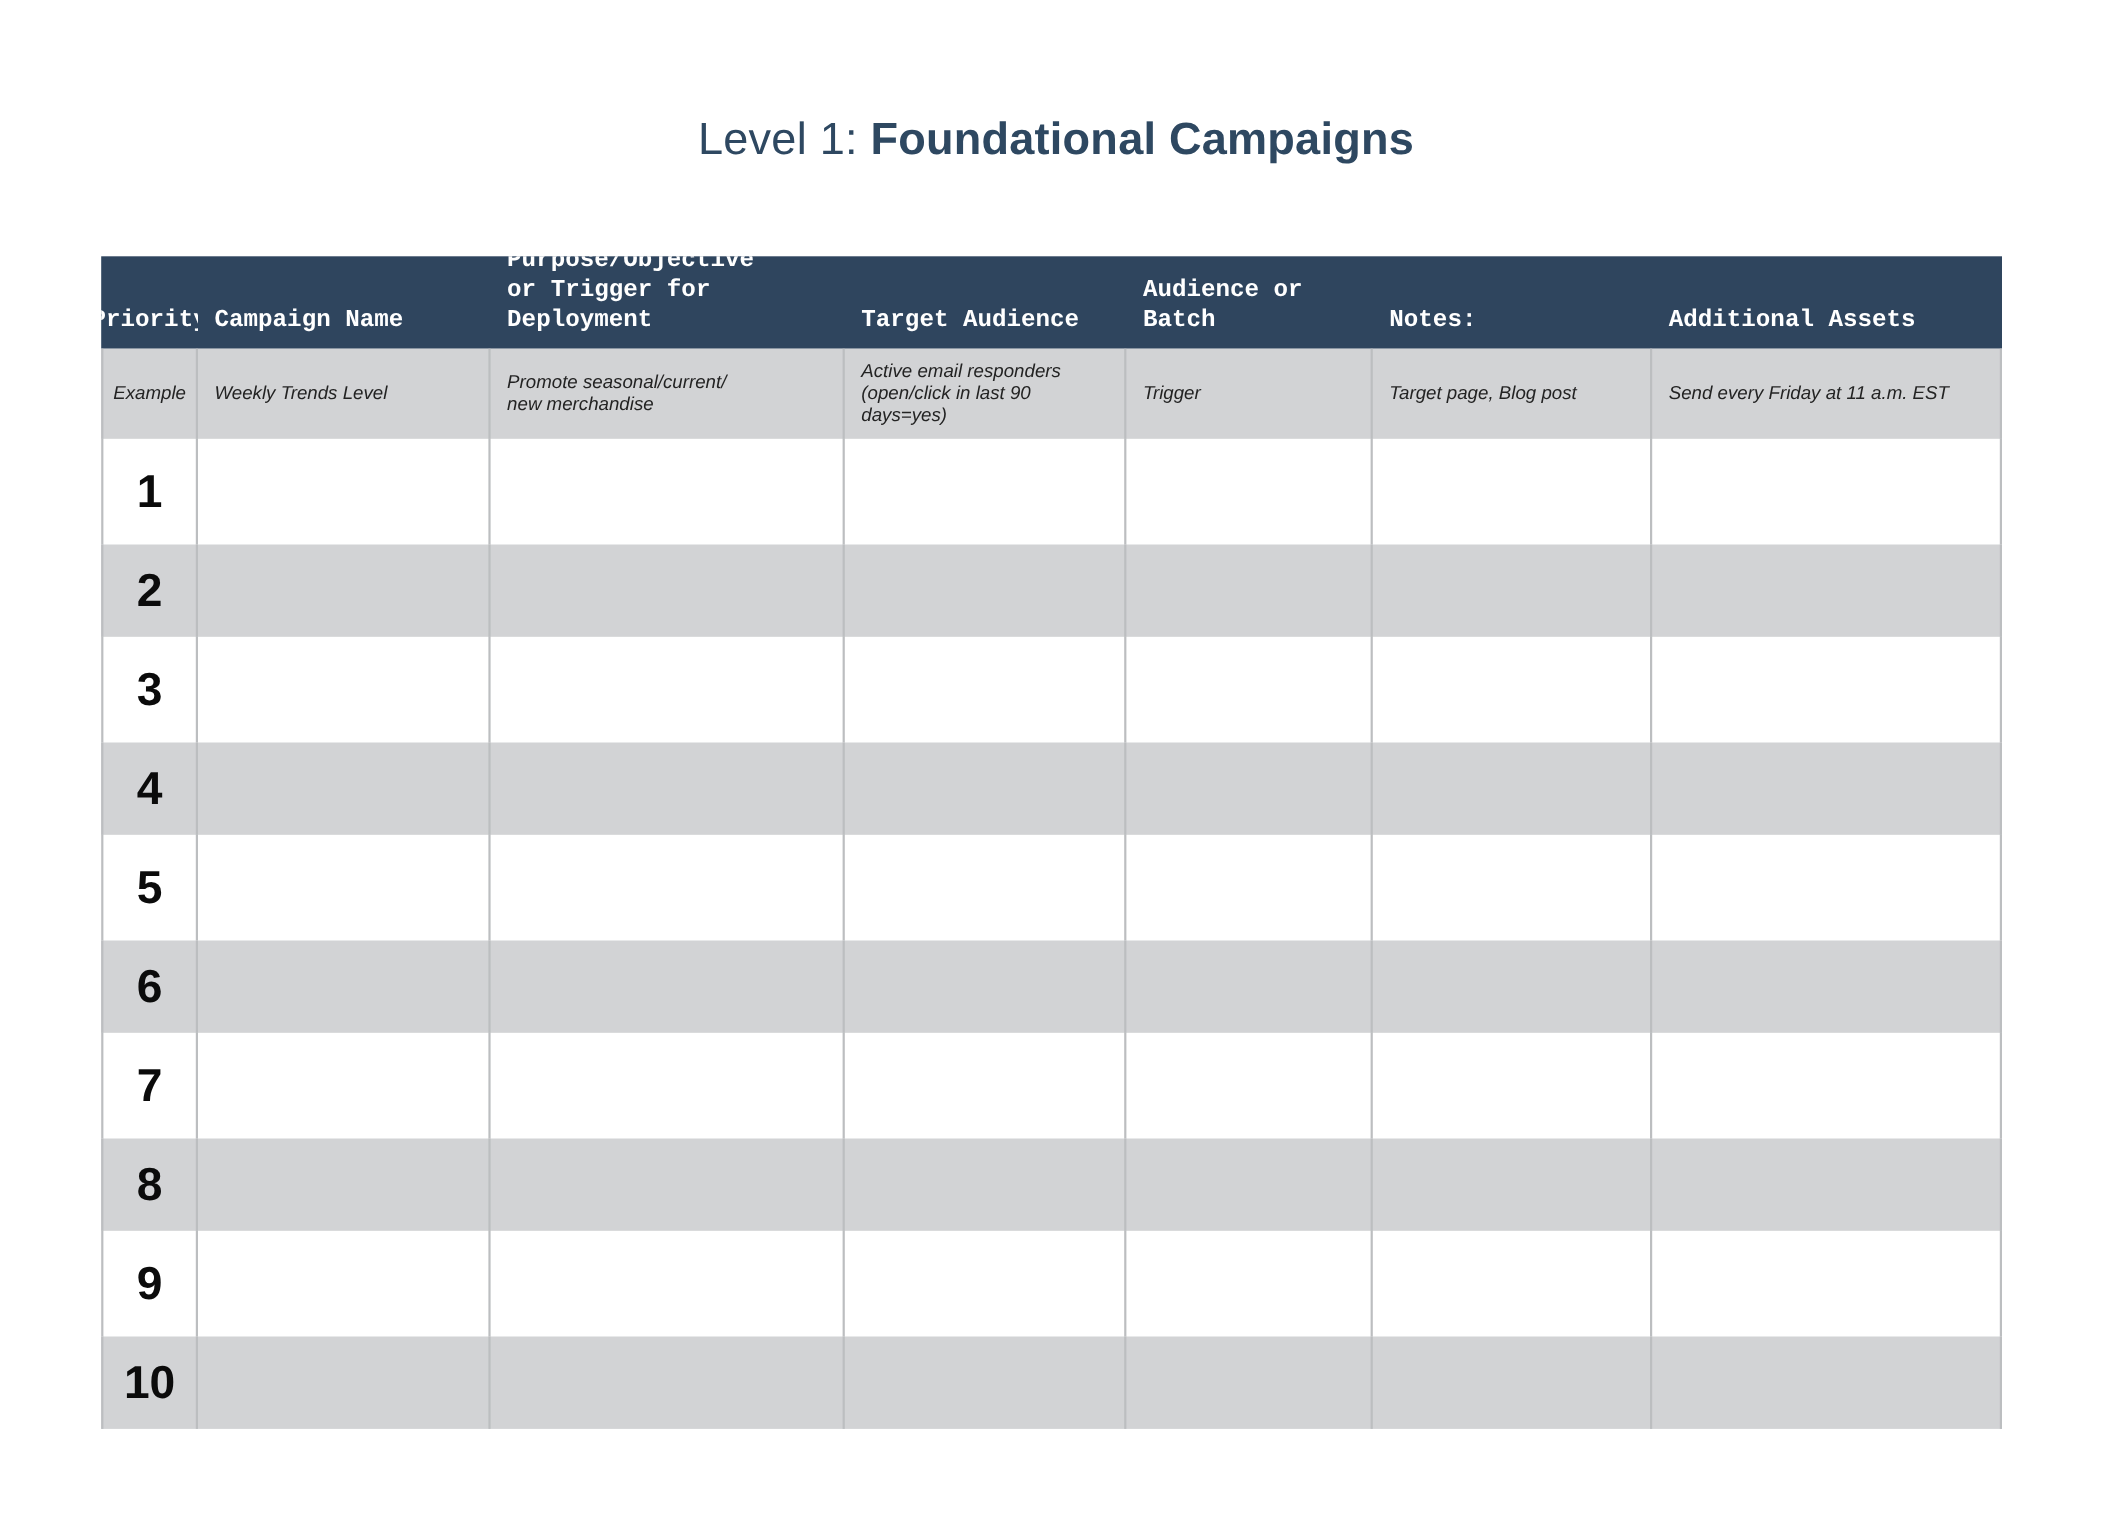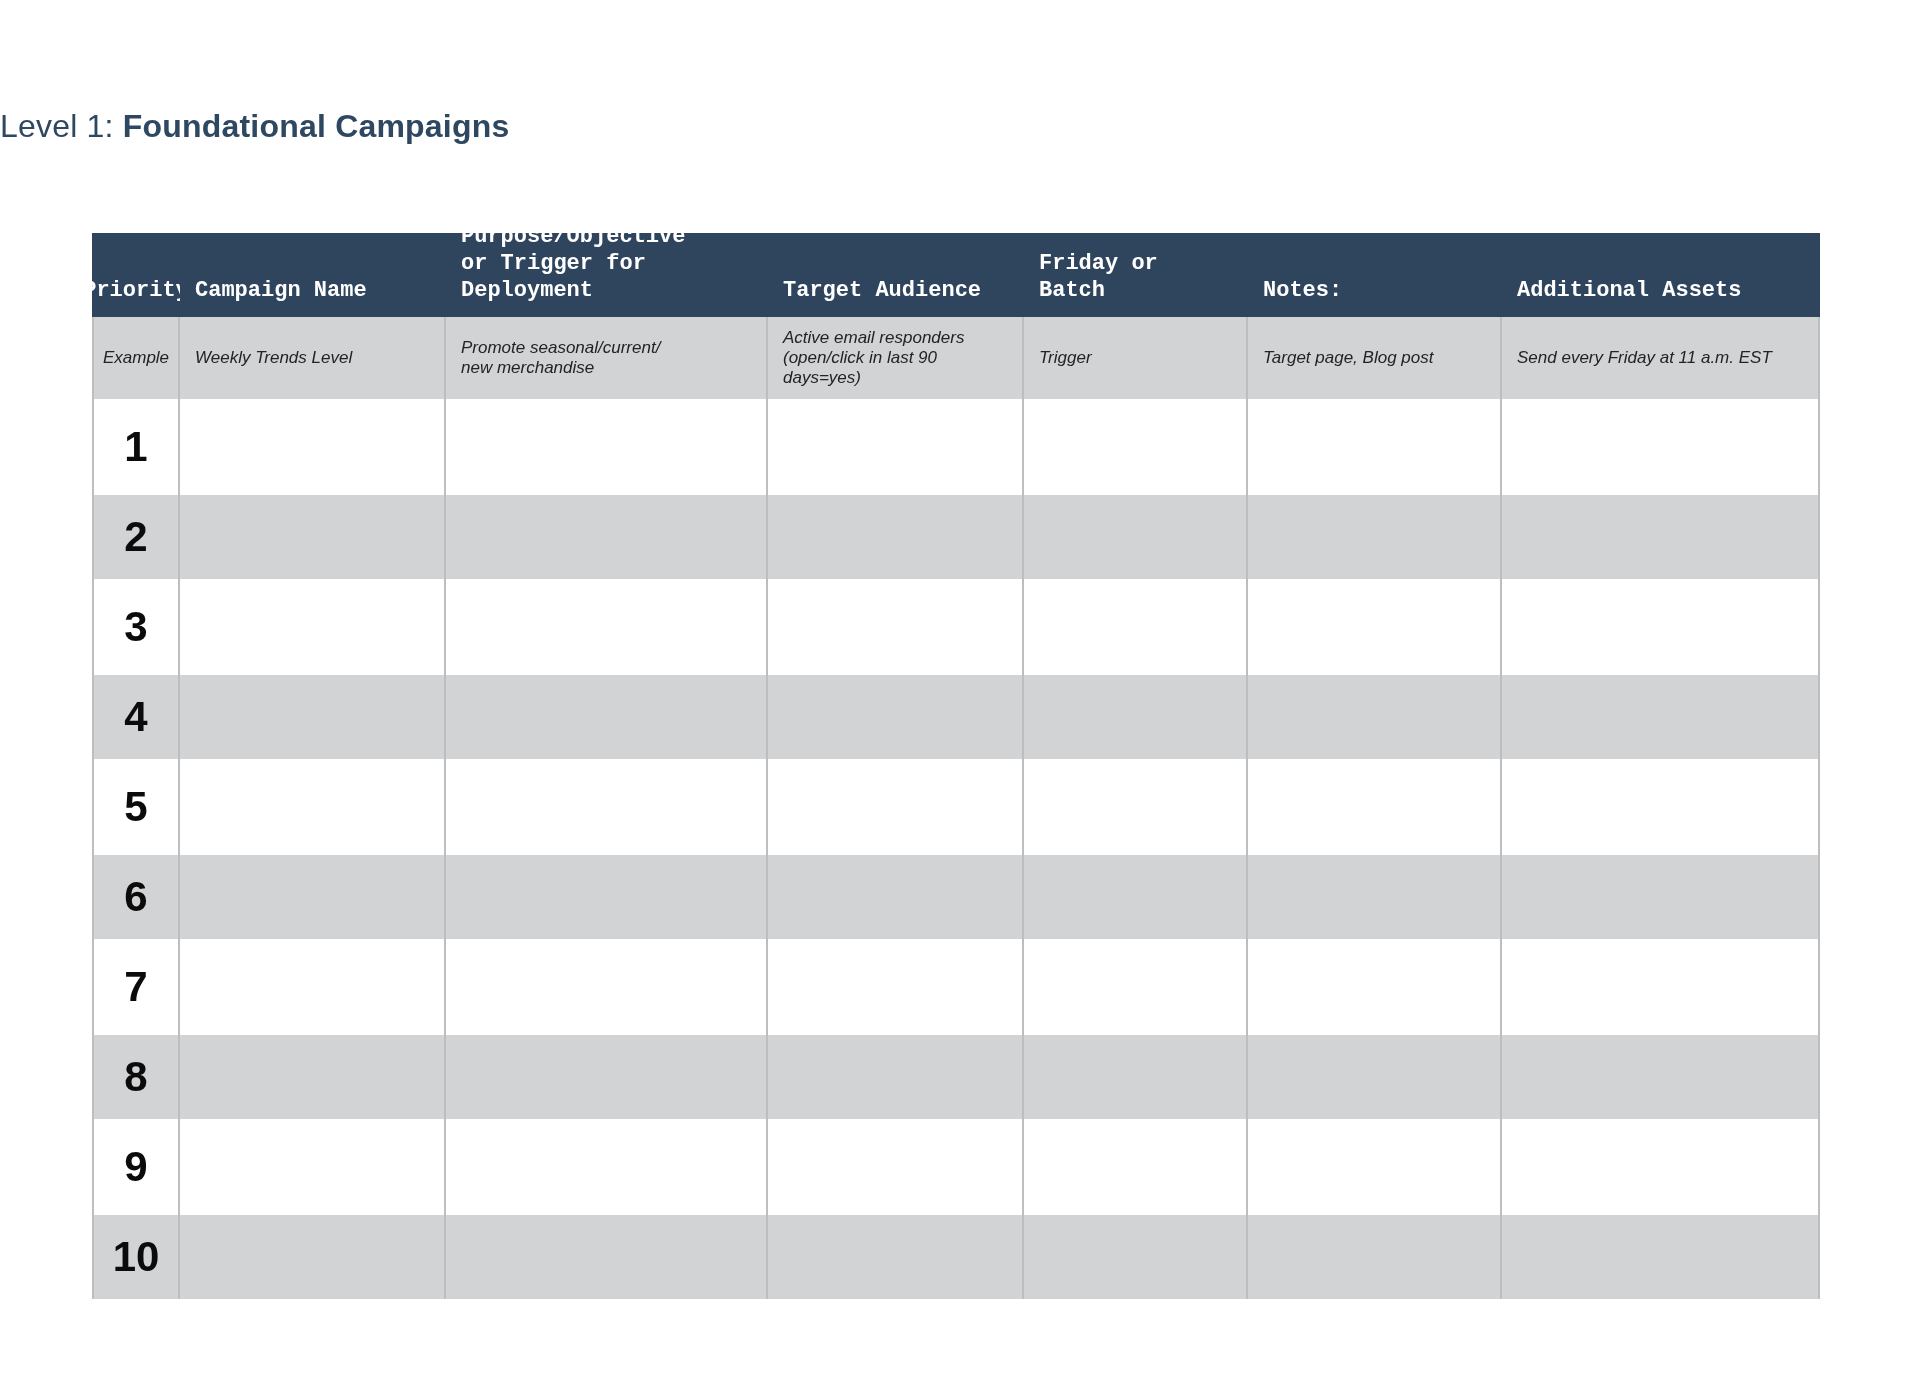--- a/index.html
+++ b/index.html
@@ -13,21 +13,22 @@
     height: 1396px;
     background: #ffffff;
     font-family: "Liberation Sans", sans-serif;
     overflow: hidden;
   }
   .doc-title {
     position: absolute;
     top: 102px;
     left: 0;
     width: 100%;
-    font-size: 32px;
+    text-align: center;
+    font-size: 41px;
     line-height: 48px;
     color: #2e4861;
     letter-spacing: 0.2px;
   }
   .doc-title .bold { font-weight: 700; }
 
   .campaign-table {
     position: absolute;
     left: 92px;
     top: 233px;
@@ -115,21 +116,21 @@
   </div>
 
   <div class="campaign-table">
 
     <div class="row header">
       <div class="cell c-priority">Priority</div>
       <div class="cell">Campaign Name</div>
       <div class="cell">Purpose/Objective
 or Trigger for Deployment</div>
       <div class="cell">Target Audience</div>
-      <div class="cell">Friday or Batch</div>
+      <div class="cell">Audience or Batch</div>
       <div class="cell">Notes:</div>
       <div class="cell">Additional Assets</div>
     </div>
 
     <div class="row body example">
       <div class="cell c-priority">Example</div>
       <div class="cell">Weekly Trends Level</div>
       <div class="cell">Promote seasonal/current/
 new merchandise</div>
       <div class="cell">Active email responders

